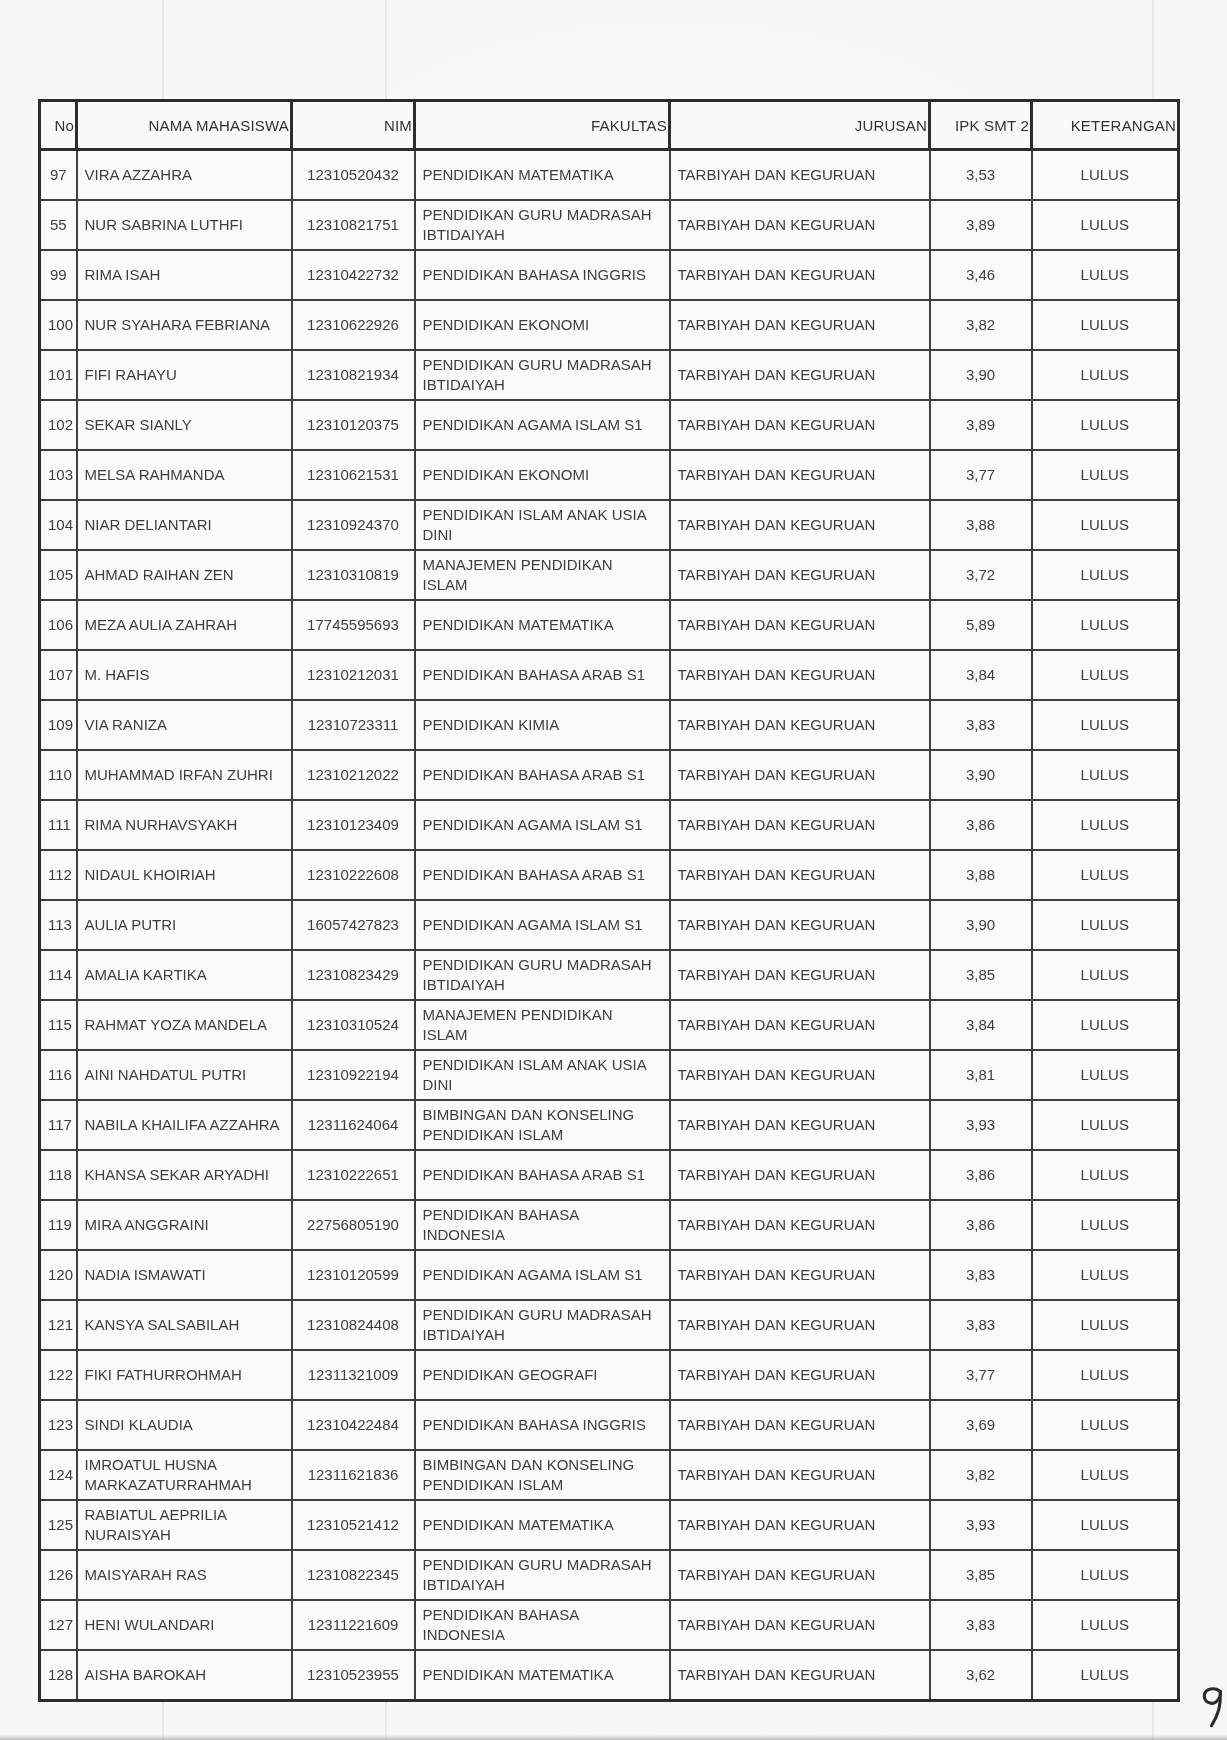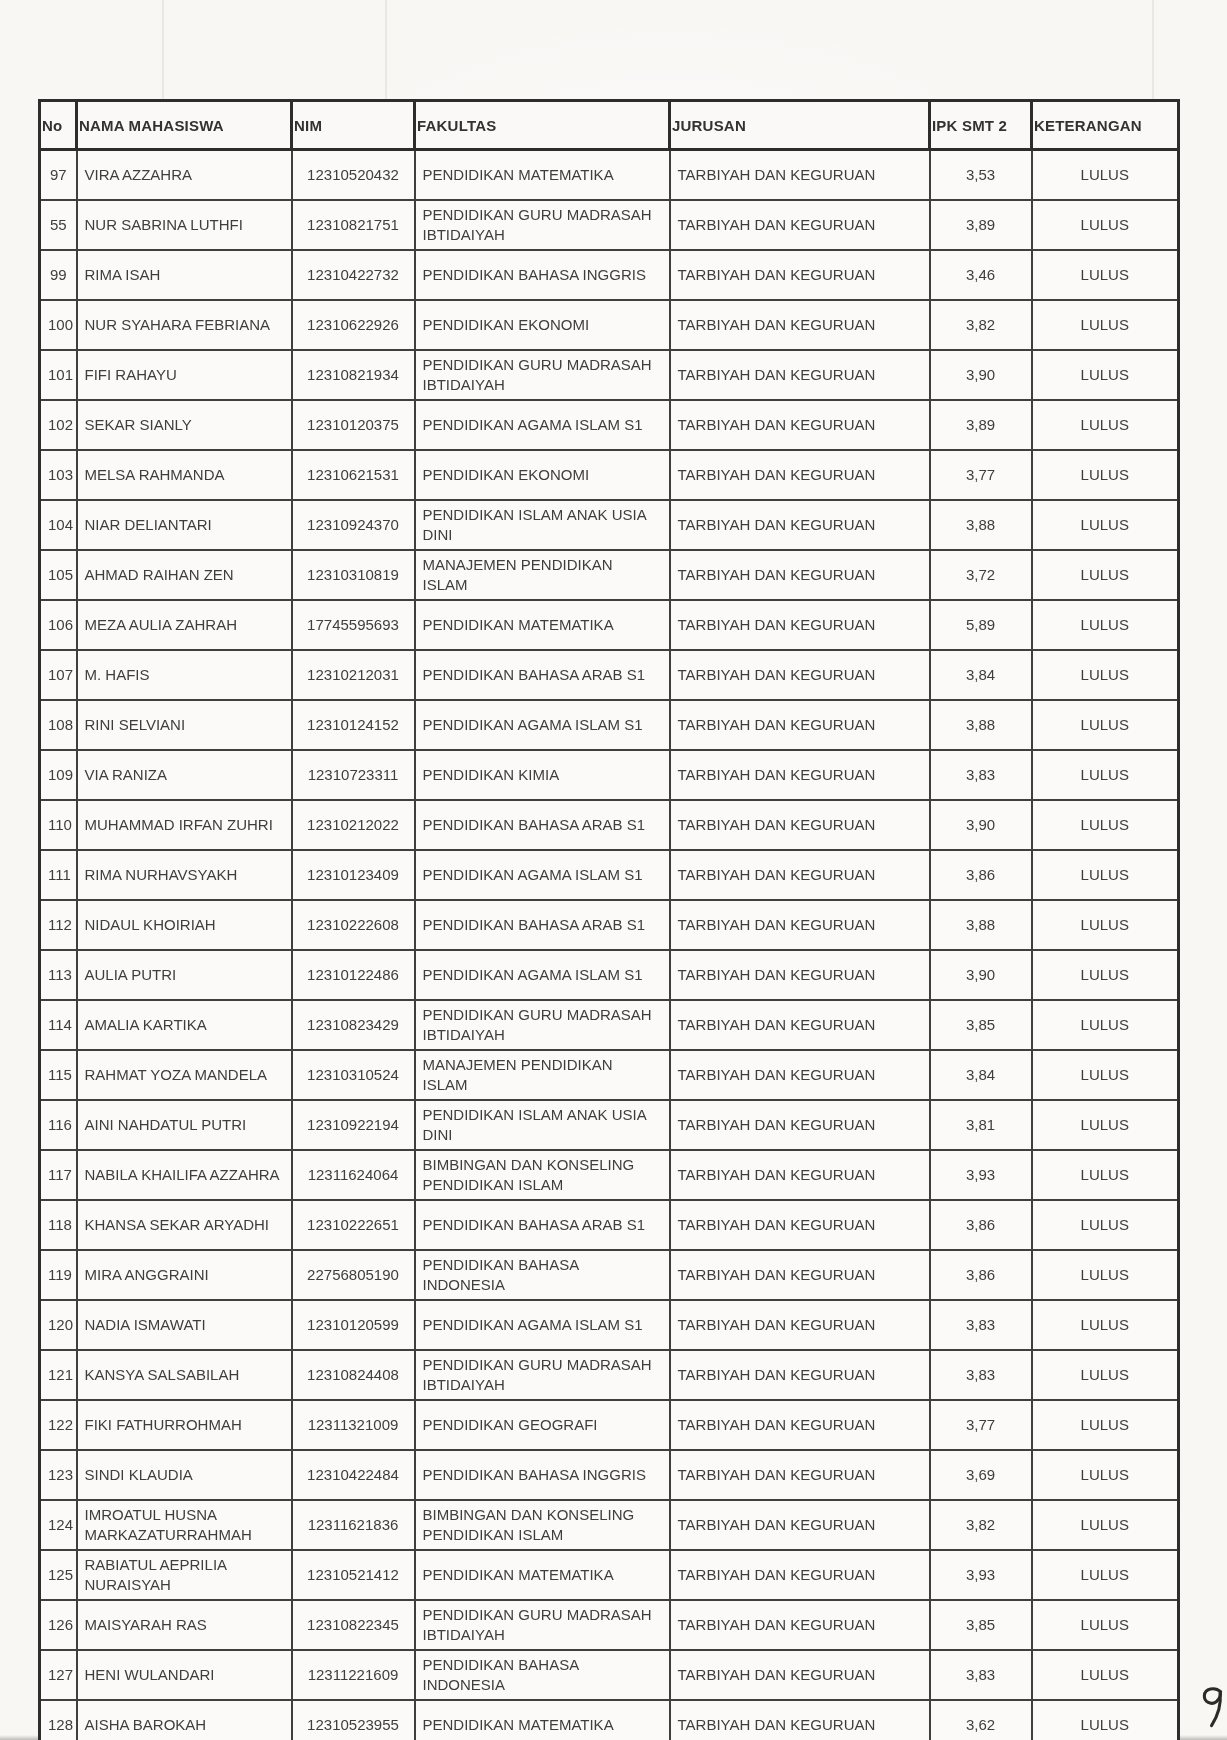--- a/index.html
+++ b/index.html
@@ -31,22 +31,22 @@
     border-collapse: collapse;
     table-layout: fixed;
     color: #3e3e3e;
     background: #fbfaf8;
   }
   table.doc-table, table.doc-table th { border: 3px solid #2e2d2b; }
   table.doc-table td { border: 2px solid #403f3d; }
   table.doc-table thead th {
     height: 44px;
     font-size: 15px;
-    font-weight: bold;
-    text-align: left;
+    font-weight: normal;
+    text-align: right;
     vertical-align: middle;
     letter-spacing: 0.2px;
     color: #333231;
     background: #faf9f7;
   }
   table.doc-table td {
     height: 42px;
     padding: 3px 7px;
     font-size: 15px;
     line-height: 20px;
@@ -197,29 +197,20 @@
       <tr>
         <td class="col-no">107</td>
         <td class="col-nama">M. HAFIS</td>
         <td class="col-nim">12310212031</td>
         <td class="col-fak">PENDIDIKAN BAHASA ARAB S1</td>
         <td class="col-jur">TARBIYAH DAN KEGURUAN</td>
         <td class="col-ipk">3,84</td>
         <td class="col-ket">LULUS</td>
       </tr>
       <tr>
-        <td class="col-no">108</td>
-        <td class="col-nama">RINI SELVIANI</td>
-        <td class="col-nim">12310124152</td>
-        <td class="col-fak">PENDIDIKAN AGAMA ISLAM S1</td>
-        <td class="col-jur">TARBIYAH DAN KEGURUAN</td>
-        <td class="col-ipk">3,88</td>
-        <td class="col-ket">LULUS</td>
-      </tr>
-      <tr>
         <td class="col-no">109</td>
         <td class="col-nama">VIA RANIZA</td>
         <td class="col-nim">12310723311</td>
         <td class="col-fak">PENDIDIKAN KIMIA</td>
         <td class="col-jur">TARBIYAH DAN KEGURUAN</td>
         <td class="col-ipk">3,83</td>
         <td class="col-ket">LULUS</td>
       </tr>
       <tr>
         <td class="col-no">110</td>
@@ -244,21 +235,21 @@
         <td class="col-nama">NIDAUL KHOIRIAH</td>
         <td class="col-nim">12310222608</td>
         <td class="col-fak">PENDIDIKAN BAHASA ARAB S1</td>
         <td class="col-jur">TARBIYAH DAN KEGURUAN</td>
         <td class="col-ipk">3,88</td>
         <td class="col-ket">LULUS</td>
       </tr>
       <tr>
         <td class="col-no">113</td>
         <td class="col-nama">AULIA PUTRI</td>
-        <td class="col-nim">12310122486</td>
+        <td class="col-nim">16057427823</td>
         <td class="col-fak">PENDIDIKAN AGAMA ISLAM S1</td>
         <td class="col-jur">TARBIYAH DAN KEGURUAN</td>
         <td class="col-ipk">3,90</td>
         <td class="col-ket">LULUS</td>
       </tr>
       <tr>
         <td class="col-no">114</td>
         <td class="col-nama">AMALIA KARTIKA</td>
         <td class="col-nim">12310823429</td>
         <td class="col-fak">PENDIDIKAN GURU MADRASAH IBTIDAIYAH</td>

